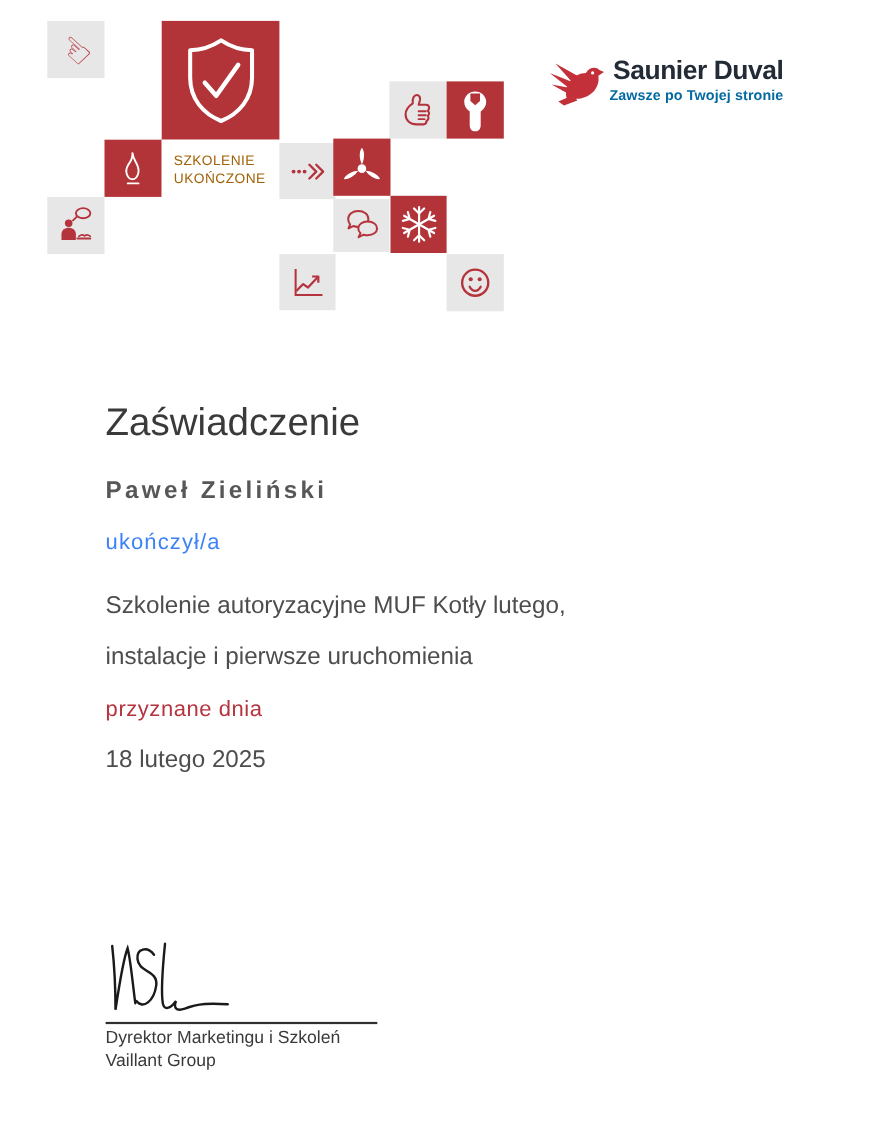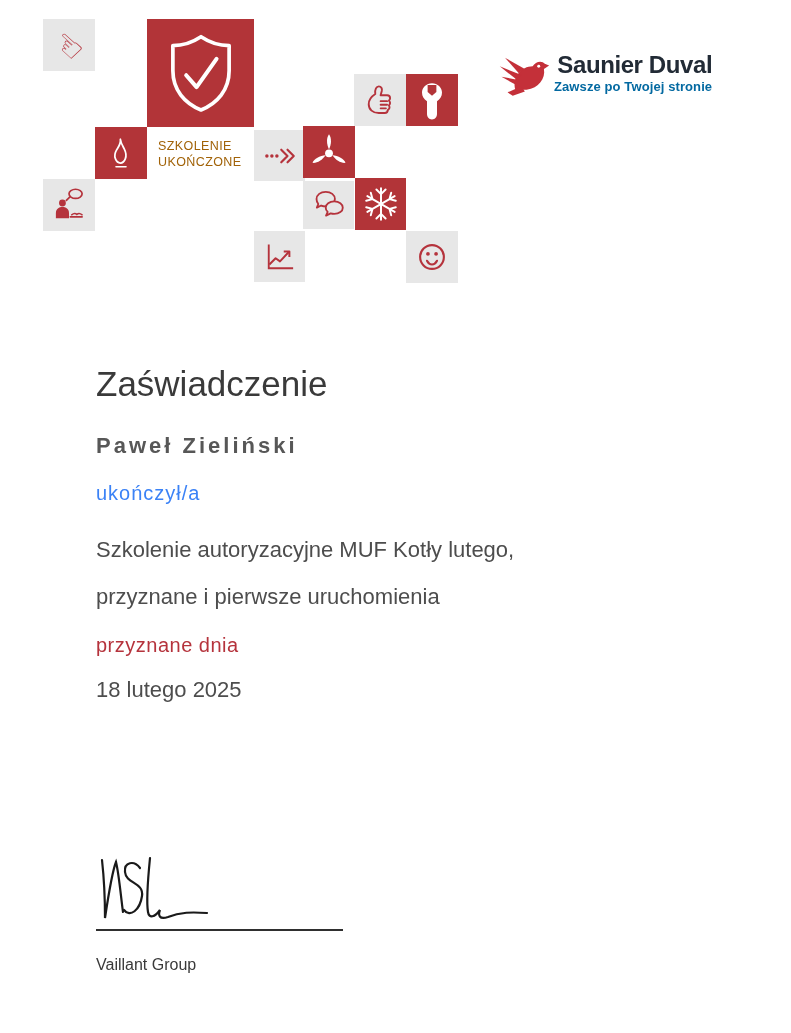--- a/index.html
+++ b/index.html
@@ -188,27 +188,28 @@
     <div class="logo-text">
       <div class="brand-name">Saunier Duval</div>
       <div class="brand-tagline">Zawsze po Twojej stronie</div>
     </div>
   </div>
 
   <div class="txt title">Zaświadczenie</div>
   <div class="txt recipient">Paweł Zieliński</div>
   <div class="txt completed">ukończył/a</div>
   <div class="txt course1">Szkolenie autoryzacyjne MUF Kotły lutego,</div>
-  <div class="txt course2">przyznane i pierwsze uruchomienia</div>
+  <div class="txt course2">instalacje i pierwsze uruchomienia</div>
   <div class="txt awarded">przyznane dnia</div>
   <div class="txt awarddate">18 lutego 2025</div>
 
   <svg class="signature" width="130" height="90" viewBox="0 0 130 90">
     <g fill="none" stroke="#1a1a1a" stroke-width="2.2" stroke-linecap="round">
       <path d="M10,18 C12,36 13,60 13,76 C16,56 20,30 24,20 C27,32 29,56 31,70"></path>
       <path d="M48,26 C42,18 32,20 33,30 C34,42 52,40 50,54 C48,68 38,76 32,68"></path>
       <path d="M58,16 C56,36 54,58 56,70 C57,77 63,75 68,68 C66,73 67,78 76,75 C88,70 100,70 115,71"></path>
     </g>
   </svg>
   <div class="sig-rule"></div>
+  <div class="sig-role">Dyrektor Marketingu i Szkoleń</div>
   <div class="sig-org">Vaillant Group</div>
 
 </div>
 
 </body></html>

